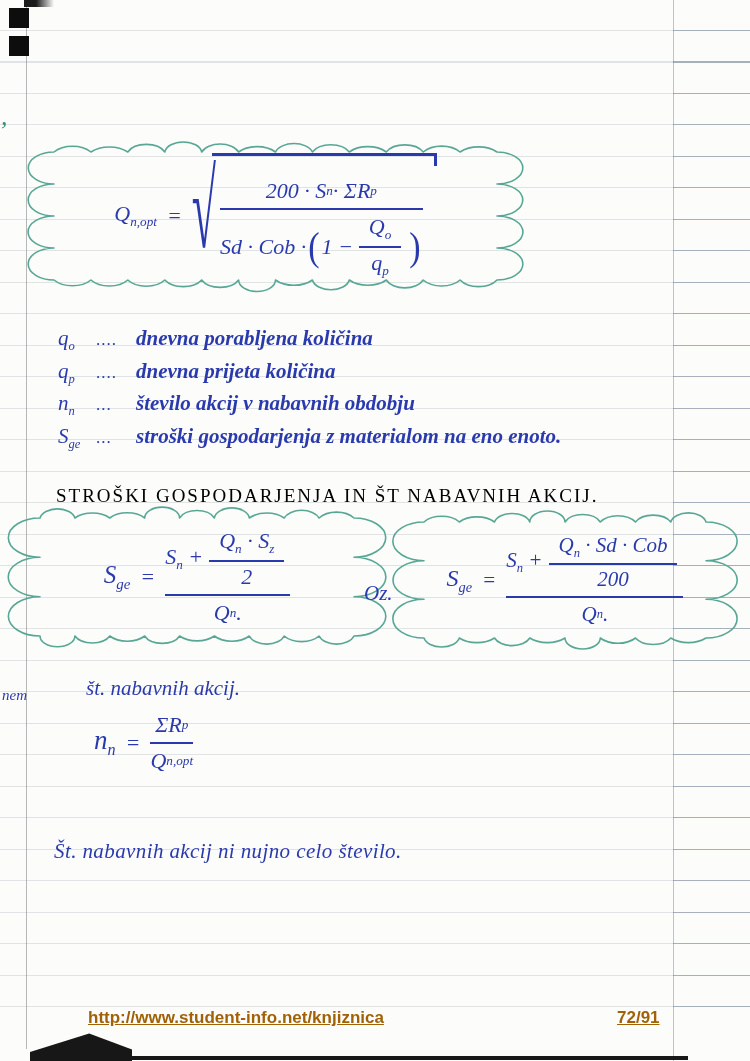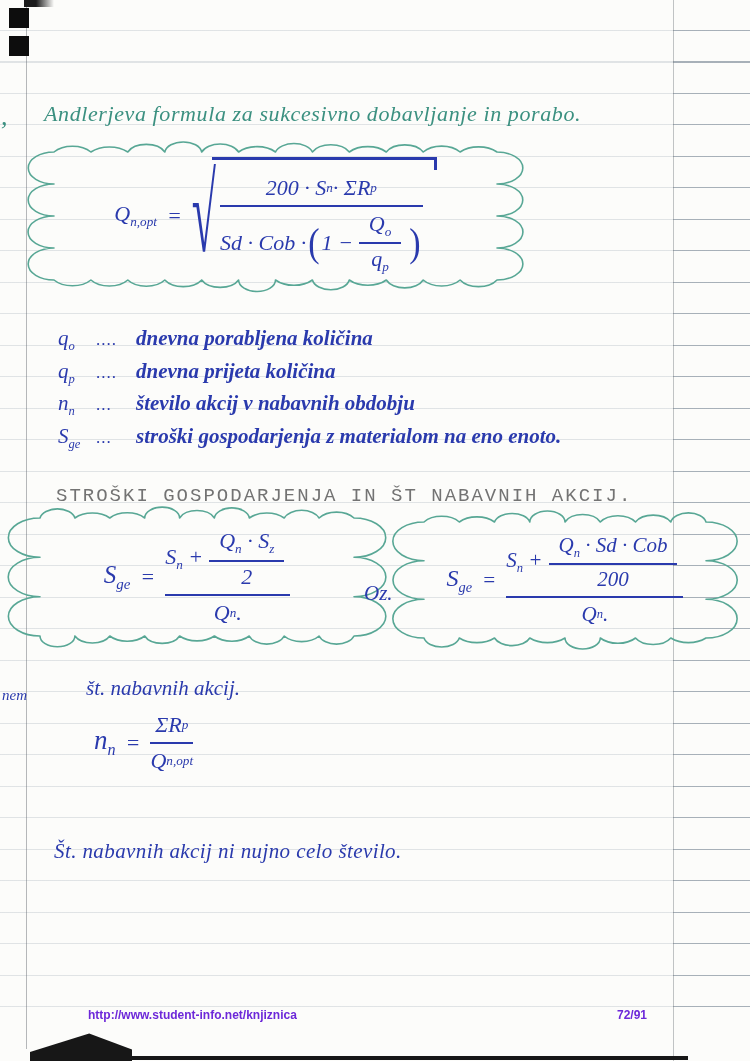--- a/index.html
+++ b/index.html
@@ -32,21 +32,21 @@
   .bottom-strip{position:absolute;left:30px;top:1056px;width:658px;height:4px;background:#171717;}
 
   
   .hw{font-style:italic;white-space:nowrap;}
   .teal{color:#3b9080;}
   .blue{color:#2a3aad;}
   .comma{position:absolute;left:1px;top:102px;font-size:26px;}
   .title{position:absolute;left:44px;top:101px;font-size:22px;letter-spacing:.6px;}
   .heading{
     position:absolute;left:56px;top:485px;font-size:19px;letter-spacing:2px;
-    font-family:Liberation Mono, monospace;color:#737373;white-space:nowrap;
+    font-family:Liberation Serif, serif;color:#000000;white-space:nowrap;
   }
   .margin-note{position:absolute;left:2px;top:687px;font-size:15px;}
   .caption{position:absolute;left:86px;top:676px;font-size:21px;}
   .closing{position:absolute;left:54px;top:839px;font-size:21px;letter-spacing:.4px;}
   .oz{position:absolute;left:364px;top:581px;font-size:21px;}
 
   
   .lrow{position:absolute;left:58px;display:flex;align-items:baseline;font-size:21px;white-space:nowrap;}
   .lsym{min-width:38px;font-style:italic;}
   .ldots{min-width:40px;letter-spacing:1px;font-size:17px;}
@@ -61,32 +61,32 @@
   .eq{margin:0 10px;}
   .frac{display:inline-flex;flex-direction:column;align-items:center;}
   .frac .bar{align-self:stretch;height:0;border-top:2.5px solid currentColor;margin:4px 0;}
   .ifrac{display:inline-flex;flex-direction:column;align-items:center;margin:0 6px;}
   .ifrac .n{border-bottom:2.5px solid currentColor;padding:0 10px 2px;}
   .ifrac .d{padding-top:2px;}
   .numrow,.denrow{display:flex;align-items:center;}
   .paren{font-size:34px;font-style:normal;transform:scaleY(1.15);margin:0 2px;}
   .sqrtwrap{display:flex;align-items:flex-start;}
   .rad{font-size:44px;line-height:1;transform:scaleY(2.5);transform-origin:top;font-style:normal;margin-top:4px;}
-  .radbody{position:relative;border-top:3px solid currentColor;padding:15px 14px 0 8px;margin-left:-4px;}
+  .radbody{position:relative;border-top:3px solid currentColor;padding:22px 14px 0 8px;margin-left:-4px;}
   .radbody::after{content:"";position:absolute;right:0;top:-3px;width:3px;height:13px;background:currentColor;}
   .cloud1{left:48px;top:146px;width:455px;height:140px;}
   .cloud2{left:34px;top:512px;width:326px;height:130px;}
   .cloud3{left:418px;top:516px;width:294px;height:128px;}
   .nnformula{position:absolute;left:94px;top:712px;}
   .nnformula .lhs{font-size:27px;}
 
   
   .footer-url,.footer-page{
     position:absolute;top:1008px;font-family:"Liberation Sans","DejaVu Sans",sans-serif;
-    font-weight:bold;font-size:12px;color:#6d28d9;white-space:nowrap;
+    font-weight:bold;font-size:17px;color:#a16207;white-space:nowrap;text-decoration:underline;
   }
   .footer-url{left:88px;} .footer-page{left:617px;}
 </style>
 </head>
 <body>
 
 <div class="page">
 
   <div class="rules"></div>
   <div class="rules-right"></div>
@@ -94,21 +94,20 @@
   <div class="vline-right"></div>
   <div class="top-smudge"></div>
   <div class="sq sq1"></div>
   <div class="sq sq2"></div>
   <div class="wedge"></div>
   <div class="bottom-strip"></div>
 
   <div class="comma hw teal">,</div>
   <div class="margin-note hw blue">nem</div>
 
-  <div class="title hw teal">Andlerjeva formula za sukcesivno dobavljanje in porabo.</div>
 
   <div class="cloud cloud1">
       <svg viewBox="0 0 455 140" class="cloud-svg">
         <path d="M 6 6 A 23.0 14.3 0 0 1 42.9 6.0 A 25.1 15.5 0 0 1 79.8 6.0 A 20.1 12.5 0 0 1 116.8 6.0 A 18.6 11.5 0 0 1 153.7 6.0 A 19.6 12.1 0 0 1 190.6 6.0 A 23.9 14.8 0 0 1 227.5 6.0 A 19.3 12.0 0 0 1 264.4 6.0 A 20.4 12.6 0 0 1 301.3 6.0 A 24.2 15.0 0 0 1 338.3 6.0 A 20.5 12.7 0 0 1 375.2 6.0 A 22.7 14.1 0 0 1 412.1 6.0 A 24.6 15.2 0 0 1 449.0 6.0 A 22.1 13.7 0 0 1 449.0 38.0 A 19.0 11.8 0 0 1 449.0 70.0 A 17.5 10.8 0 0 1 449.0 102.0 A 18.6 11.5 0 0 1 449.0 134.0 A 21.3 13.2 0 0 1 412.1 134.0 A 22.5 13.9 0 0 1 375.2 134.0 A 19.8 12.3 0 0 1 338.3 134.0 A 24.3 15.1 0 0 1 301.3 134.0 A 18.7 11.6 0 0 1 264.4 134.0 A 24.1 14.9 0 0 1 227.5 134.0 A 18.0 11.2 0 0 1 190.6 134.0 A 20.3 12.6 0 0 1 153.7 134.0 A 21.3 13.2 0 0 1 116.8 134.0 A 22.1 13.7 0 0 1 79.8 134.0 A 22.5 14.0 0 0 1 42.9 134.0 A 23.0 14.3 0 0 1 6.0 134.0 A 20.5 12.7 0 0 1 6.0 102.0 A 18.0 11.1 0 0 1 6.0 70.0 A 21.3 13.2 0 0 1 6.0 38.0 A 15.6 9.7 0 0 1 6.0 6.0 Z" fill="none" stroke="#58a795" stroke-width="1.6" stroke-linejoin="round"></path>
       </svg>
     <div class="formula">
       <span><span>Q</span><span class="subtxt">n,opt</span></span>
       <span class="eq">=</span>
       <span class="sqrtwrap">
         <span class="rad">√</span>

